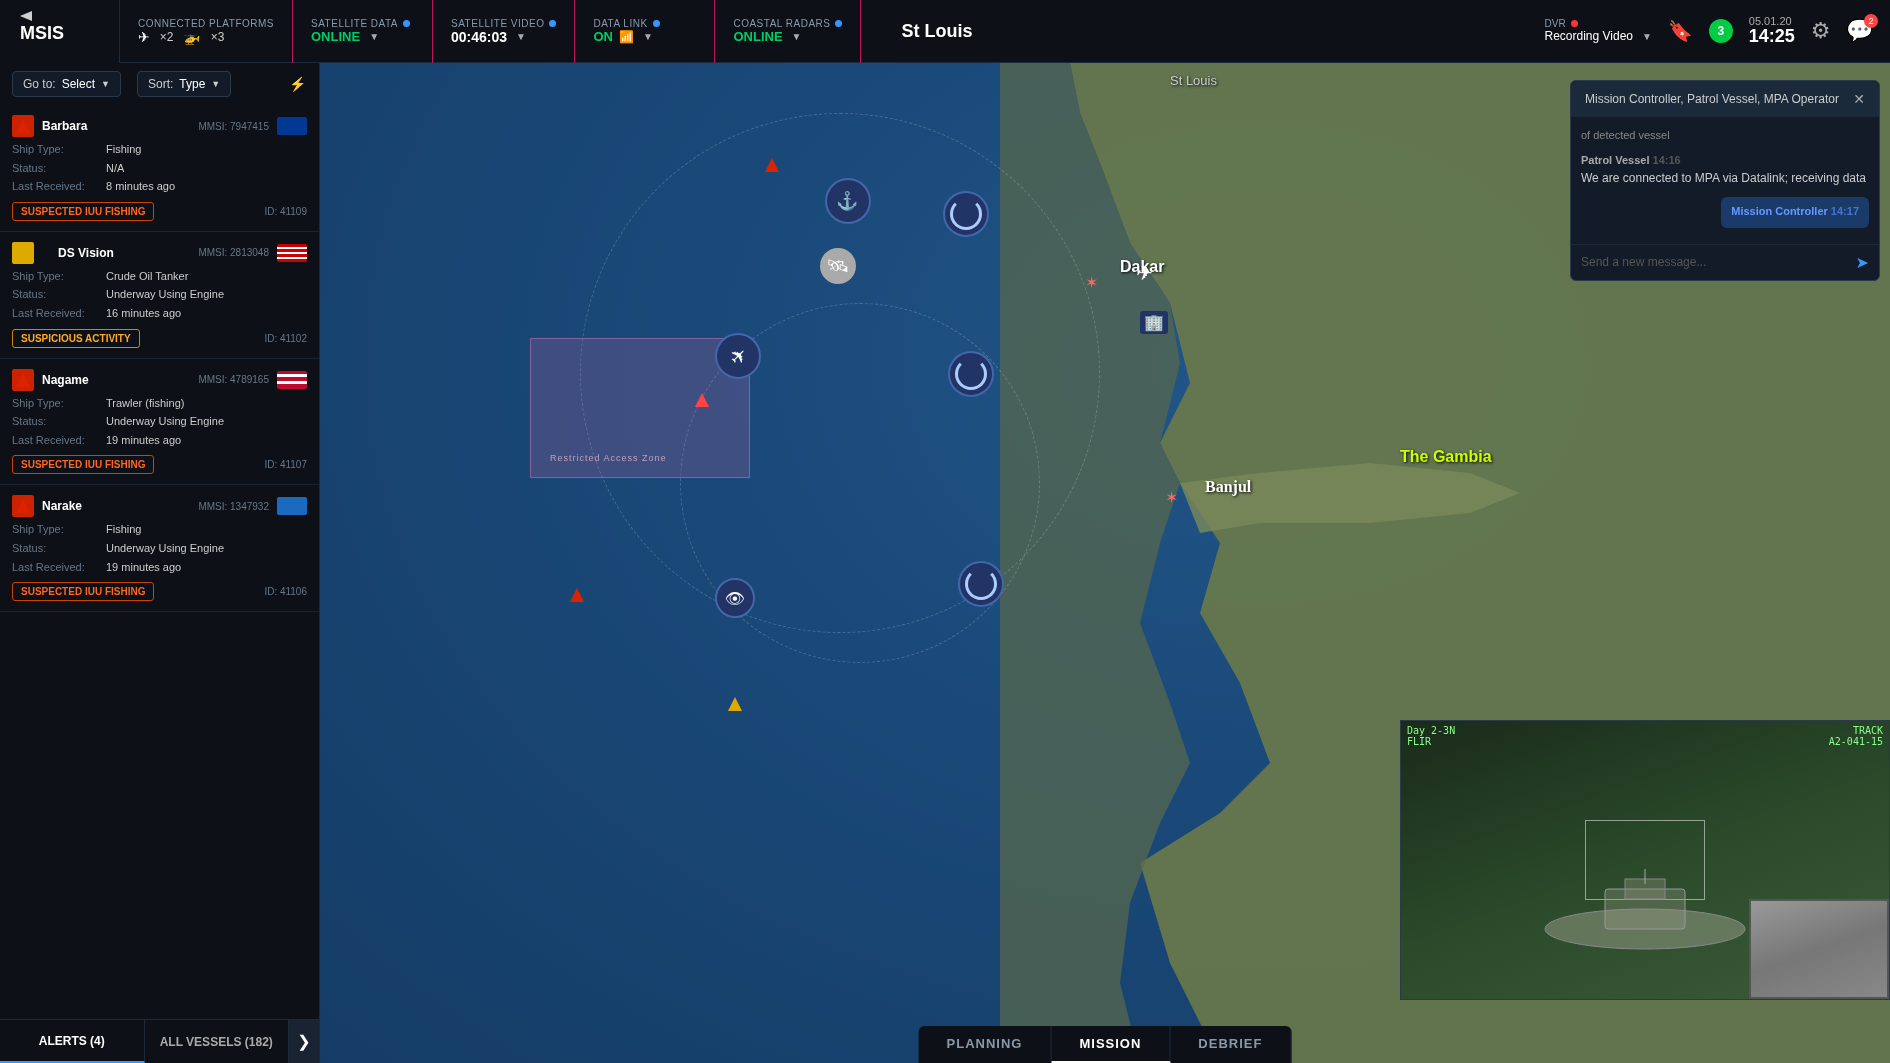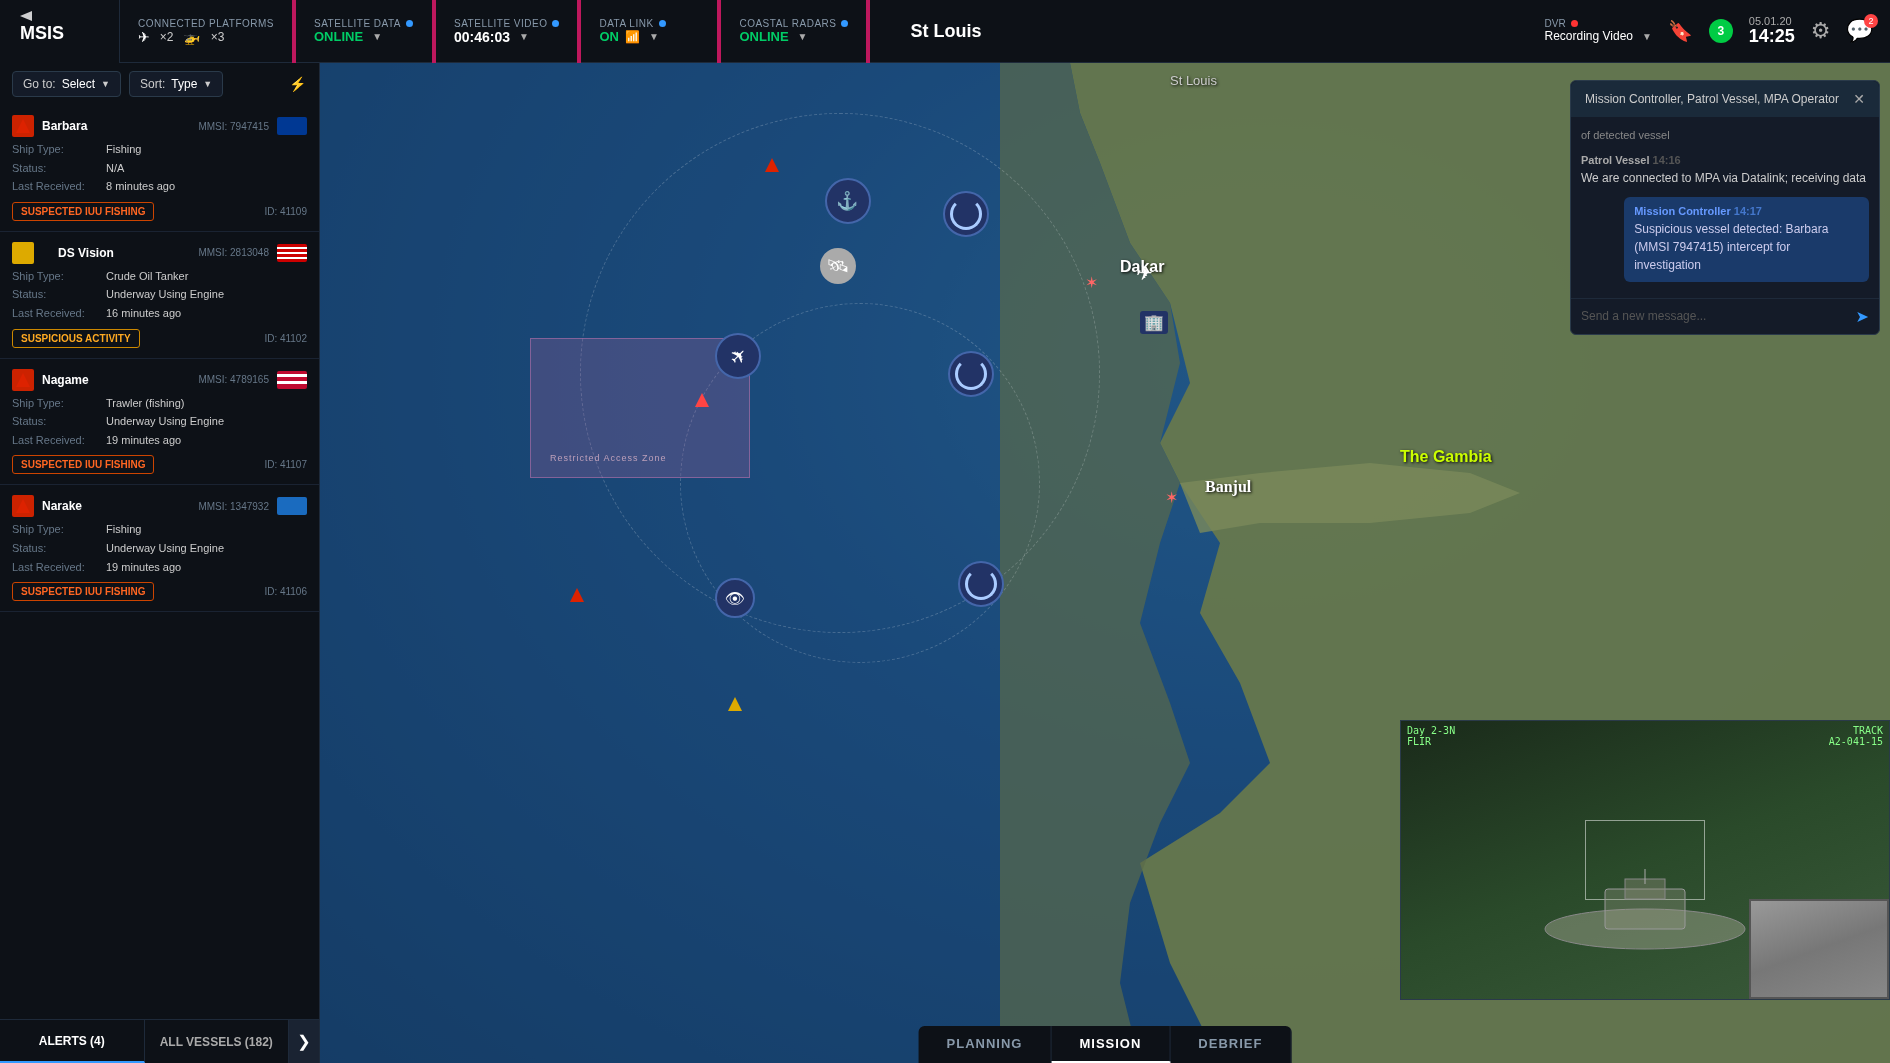--- a/index.html
+++ b/index.html
@@ -12,21 +12,21 @@
       display: flex; align-items: center; z-index: 100;
     }
     .nav-logo {
       width: 120px; min-width: 120px; height: 63px;
       background: #0d1117; display: flex; align-items: center; justify-content: center;
       border-right: 1px solid #1e2a3a;
     }
     .nav-logo svg { width: 80px; height: 40px; }
     .nav-section {
       display: flex; flex-direction: column; align-items: flex-start;
-      padding: 0 18px; border-right: 4px solid #be185d; height: 63px; justify-content: center; min-width: 140px;
+      padding: 0 18px; border-right: 1px solid #be185d; height: 63px; justify-content: center; min-width: 140px;
     }
     .nav-section-title { font-size: 10px; color: #8899aa; text-transform: uppercase; letter-spacing: 0.5px; }
     .nav-section-value { font-size: 14px; color: #fff; font-weight: bold; display: flex; align-items: center; gap: 6px; }
     .nav-section-value .online-badge {
       background: transparent; color: #00cc66; font-size: 13px; font-weight: bold;
     }
     .dropdown-arrow { font-size: 10px; color: #aaa; margin-left: 3px; }
 
     
     .cp-section { flex-direction: column; }
@@ -53,21 +53,21 @@
     .search-box {
       display: flex; align-items: center; background: #141b28; border: 1px solid #2a3a4a; border-radius: 4px;
       padding: 8px 12px; width: 100%;
     }
     .search-box input {
       background: transparent; border: none; outline: none; color: #aaa; font-size: 13px; flex: 1;
     }
     .search-box input::placeholder { color: #666; }
     .search-icon { color: #aaa; font-size: 14px; }
     .filter-row {
-      display: flex; align-items: center; gap: 8px; padding: 8px 12px;
+      display: flex; align-items: center; gap: 16px; padding: 8px 12px;
     }
     .filter-btn {
       display: flex; align-items: center; gap: 4px; background: #141b28;
       border: 1px solid #2a3a4a; border-radius: 4px; padding: 5px 10px; font-size: 12px; color: #ccc; cursor: pointer;
     }
     .filter-icon { color: #aaa; font-size: 14px; margin-left: auto; cursor: pointer; }
 
     
     .vessel-list { flex: 1; overflow-y: auto; }
     .vessel-card {
@@ -606,23 +606,20 @@
       <div class="chat-msg-text">
         We are connected to MPA via Datalink; receiving data
       </div>
     </div>
 
     <div style="display:flex;justify-content:flex-end;">
       <div class="chat-bubble-blue">
         <div class="chat-msg-header">
           Mission Controller <span style="color:#4477cc;">14:17</span>
         </div>
-        <div class="chat-msg-text">
-          Suspicious vessel detected: Barbara (MMSI 7947415) intercept for investigation
-        </div>
       </div>
     </div>
   </div>
   <div class="chat-input-row">
     <input class="chat-input" type="text" placeholder="Send a new message..." style="">
     <span class="chat-send">➤</span>
   </div>
 </div>
 
 <div id="dvr-video">

